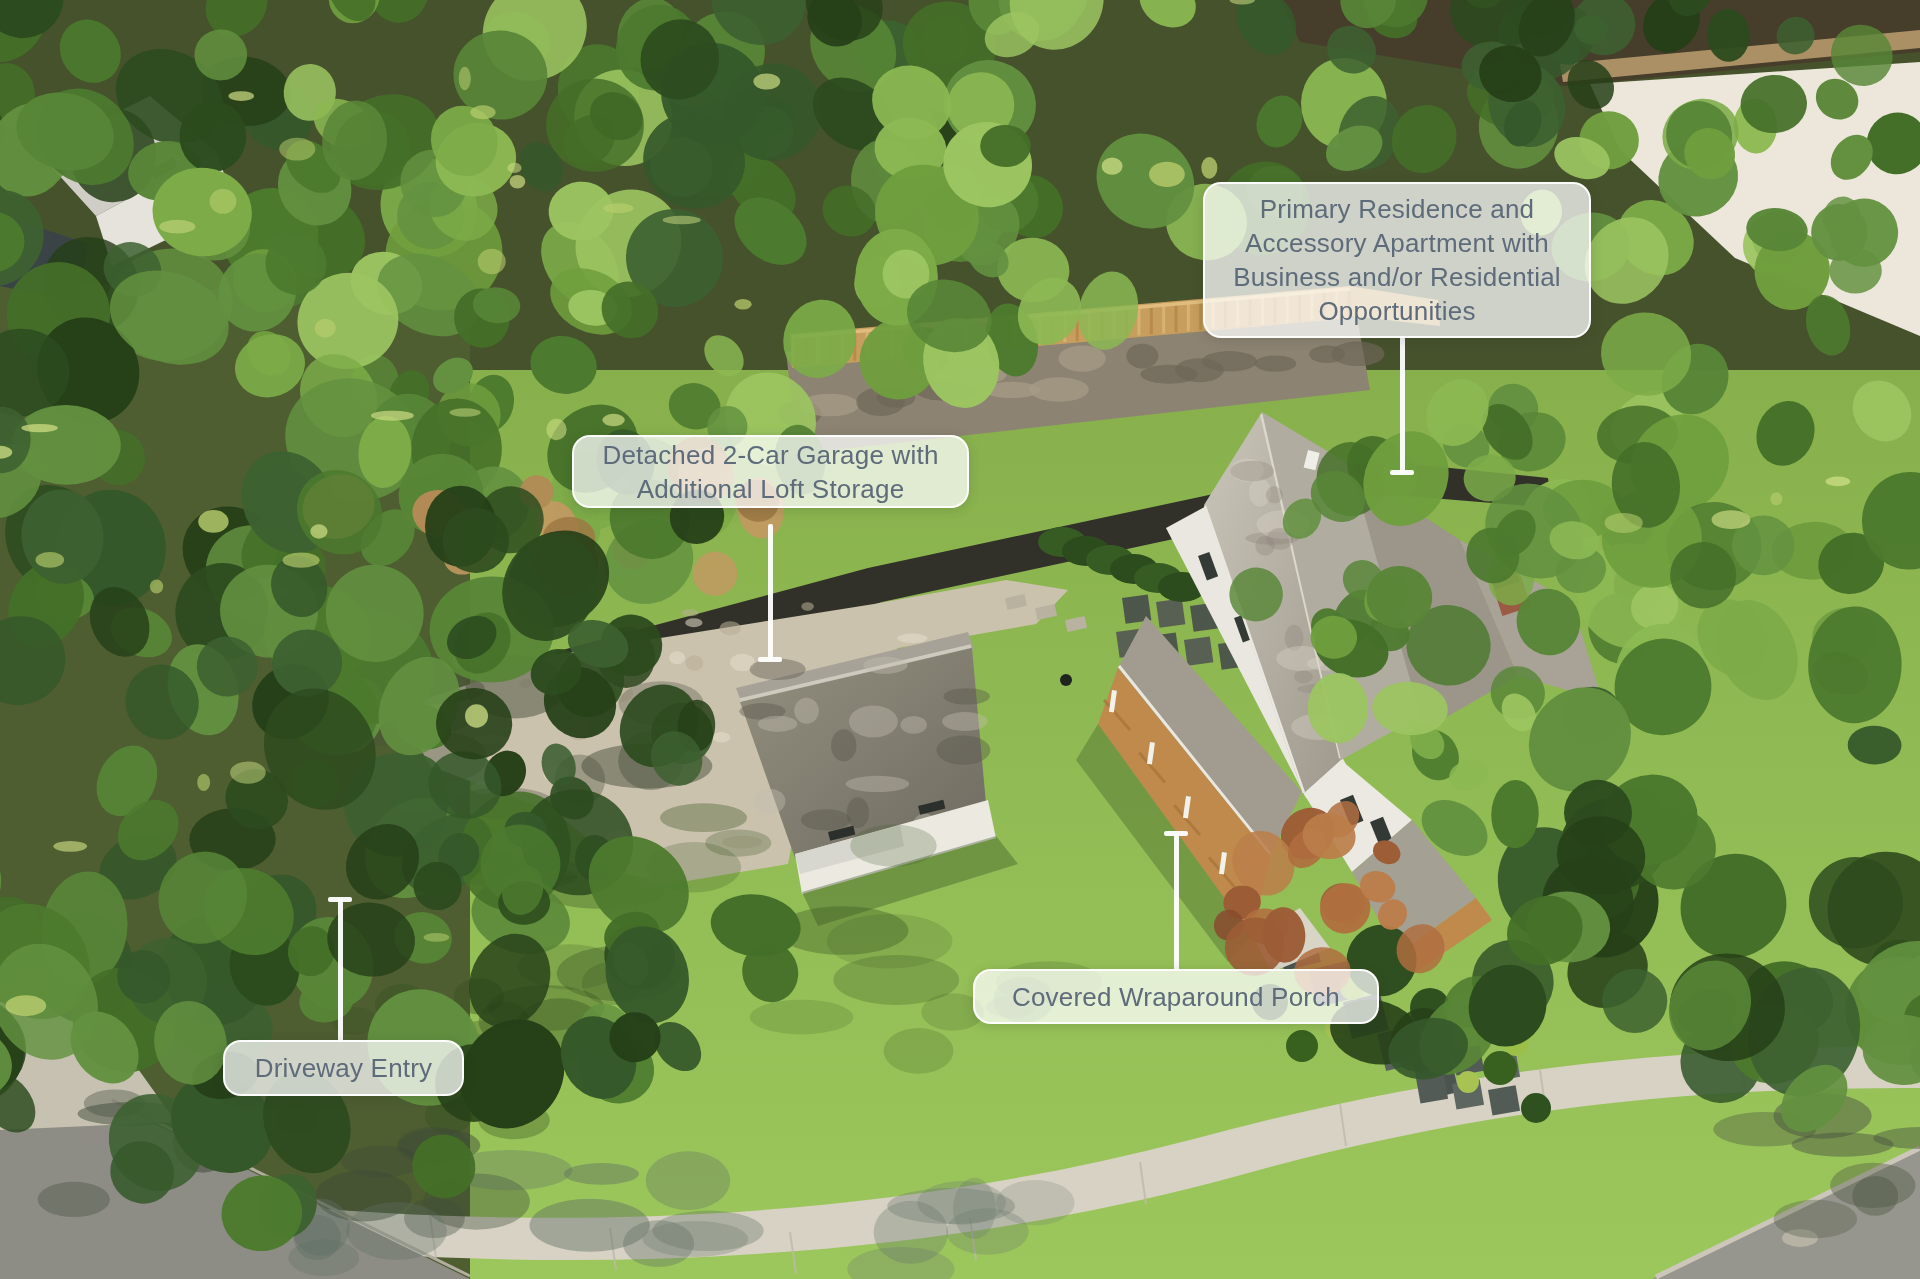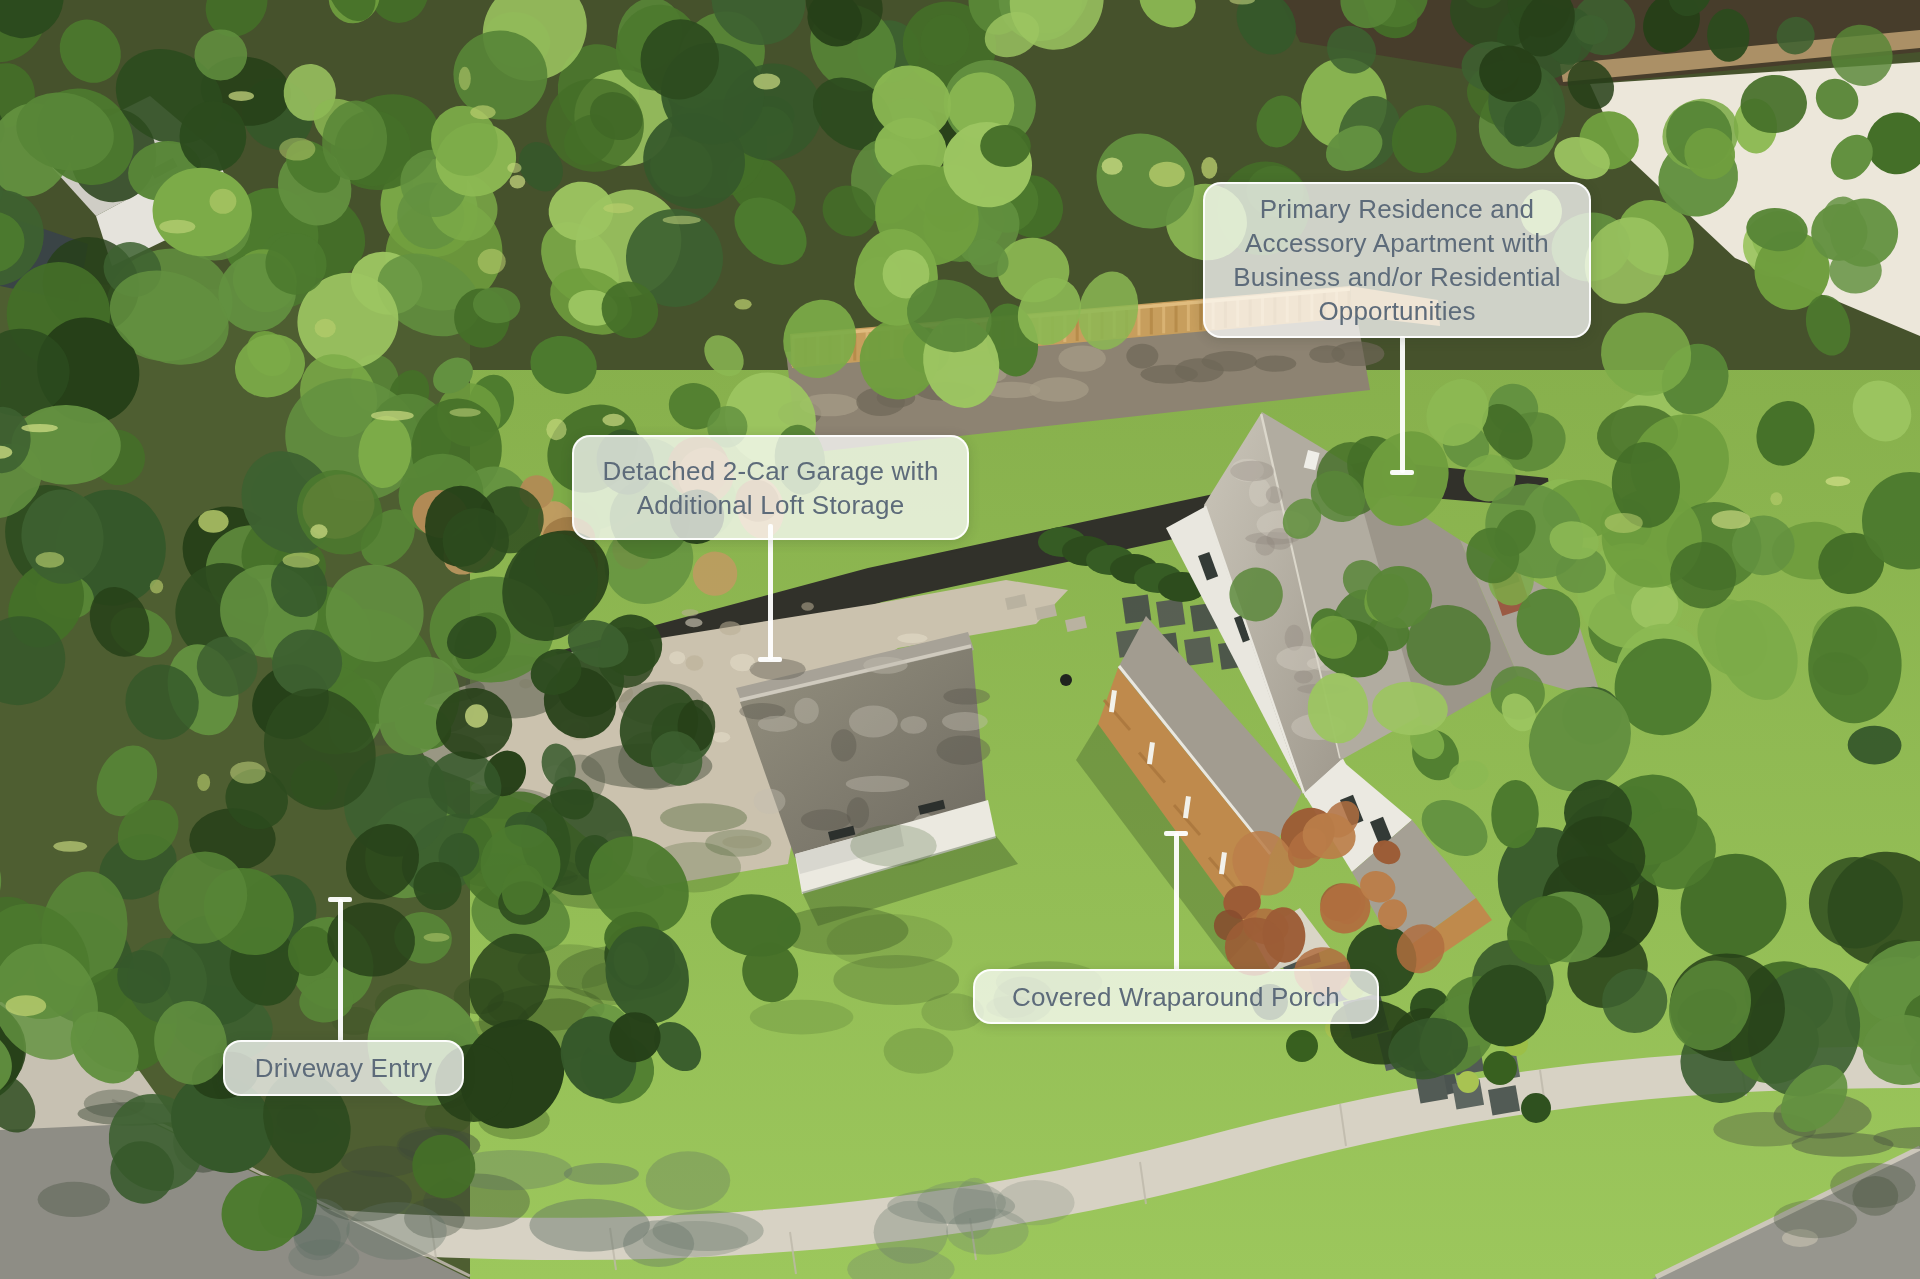--- a/index.html
+++ b/index.html
@@ -918,16 +918,16 @@
   <div class="stem" style="left:768px;top:524px;height:136px;"></div>
   <div class="cap" style="left:758px;top:657px;"></div>
 
   <div class="stem" style="left:1174px;top:833px;height:138px;"></div>
   <div class="cap" style="left:1164px;top:831px;"></div>
 
   <div class="stem" style="left:338px;top:899px;height:143px;"></div>
   <div class="cap" style="left:328px;top:897px;"></div>
 
   <div class="callout" style="left:1203px;top:182px;width:388px;height:156px;">Primary Residence and Accessory Apartment with Business and/or Residential Opportunities</div>
-  <div class="callout" style="left:572px;top:435px;width:397px;height:105px;">Detached 2-Car Garage with Additional Loft Storage</div>
+  <div class="callout" style="left:572px;top:435px;width:397px;height:73px;">Detached 2-Car Garage with Additional Loft Storage</div>
   <div class="callout" style="left:973px;top:969px;width:406px;height:55px;">Covered Wraparound Porch</div>
   <div class="callout" style="left:223px;top:1040px;width:241px;height:56px;">Driveway Entry</div>
 </div>
 
 </body></html>

